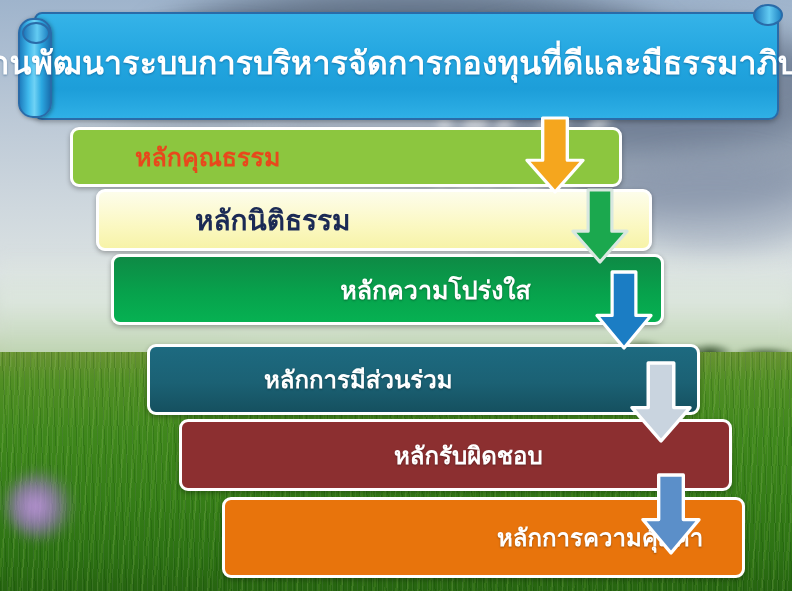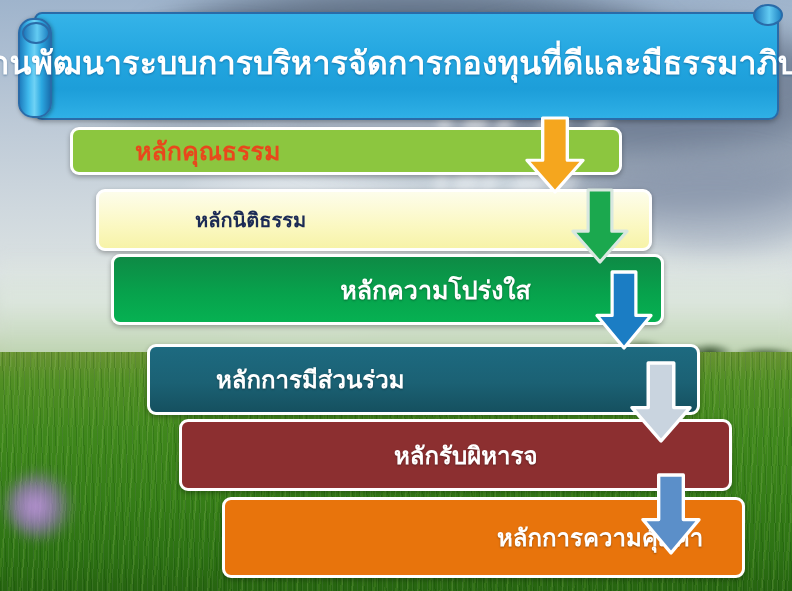--- a/index.html
+++ b/index.html
@@ -157,34 +157,34 @@
   <div class="banner">
     <div class="banner-body"></div>
     <div class="banner-roll-r"></div>
     <div class="banner-roll">
       <div class="banner-roll-top"></div>
     </div>
     <div class="banner-title">ด้านพัฒนาระบบการบริหารจัดการกองทุนที่ดีและมีธรรมาภิบาล</div>
   </div>
 
   <div id="bars-layer">
-      <div class="bar" style="left: 70px; top: 127px; width: 552px; height: 48px; background: rgb(140, 198, 63);">
+      <div class="bar" style="left: 70px; top: 127px; width: 552px; height: 60px; background: rgb(140, 198, 63);">
         <div class="bar-label" style="color: rgb(232, 72, 28); font-size: 25px; text-align: left; padding-left: 62px;">หลักคุณธรรม</div>
       </div>
       <div class="bar" style="left: 96px; top: 189px; width: 556px; height: 62px; background: linear-gradient(rgb(253, 253, 235) 0%, rgb(251, 248, 194) 60%, rgb(247, 243, 168) 100%);">
-        <div class="bar-label" style="color: rgb(27, 42, 85); font-size: 20px; text-align: left; padding-left: 96px;">หลักนิติธรรม</div>
+        <div class="bar-label" style="color: rgb(27, 42, 85); font-size: 28px; text-align: left; padding-left: 96px;">หลักนิติธรรม</div>
       </div>
       <div class="bar" style="left: 111px; top: 254px; width: 553px; height: 71px; background: linear-gradient(rgb(14, 138, 69) 0%, rgb(7, 162, 76) 55%, rgb(6, 177, 82) 100%);">
         <div class="bar-label" style="color: rgb(255, 255, 255); font-size: 25px; text-align: center; padding-left: 96px; text-shadow: rgba(0, 0, 0, 0.35) 0px 1px 2px;">หลักความโปร่งใส</div>
       </div>
       <div class="bar" style="left: 147px; top: 344px; width: 553px; height: 71px; background: linear-gradient(rgb(29, 106, 128) 0%, rgb(27, 97, 116) 55%, rgb(21, 80, 95) 100%);">
-        <div class="bar-label" style="color: rgb(255, 255, 255); font-size: 24px; text-align: left; padding-left: 66px; text-shadow: rgba(0, 0, 0, 0.35) 0px 1px 2px;">หลักการมีส่วนร่วม</div>
+        <div class="bar-label" style="color: rgb(255, 255, 255); font-size: 24px; text-align: left; padding-left: 114px; text-shadow: rgba(0, 0, 0, 0.35) 0px 1px 2px;">หลักการมีส่วนร่วม</div>
       </div>
       <div class="bar" style="left: 179px; top: 419px; width: 553px; height: 72px; background: rgb(140, 47, 48);">
-        <div class="bar-label" style="color: rgb(255, 255, 255); font-size: 24px; text-align: left; padding-left: 212px; text-shadow: rgba(0, 0, 0, 0.35) 0px 1px 2px;">หลักรับผิหารจ</div>
+        <div class="bar-label" style="color: rgb(255, 255, 255); font-size: 24px; text-align: left; padding-left: 212px; text-shadow: rgba(0, 0, 0, 0.35) 0px 1px 2px;">หลักรับผิดชอบ</div>
       </div>
       <div class="bar" style="left: 222px; top: 497px; width: 523px; height: 81px; background: rgb(232, 116, 12);">
         <div class="bar-label" style="color: rgb(255, 255, 255); font-size: 24px; text-align: left; padding-left: 272px; text-shadow: rgba(0, 0, 0, 0.35) 0px 1px 2px;">หลักการความคุ้มค่า</div>
       </div>
     </div>
   <div id="arrows-layer">
       <div class="arrow" style="left: 527px; top: 118px; width: 56px; height: 74px;">
         <svg width="56" height="74" viewBox="0 0 100 140" preserveAspectRatio="none">
           <polygon points="28,0 72,0 72,80 100,80 50,140 0,80 28,80" fill="#F5A61E" stroke="#FFFFFF" stroke-width="6" stroke-linejoin="round"></polygon>
         </svg>

